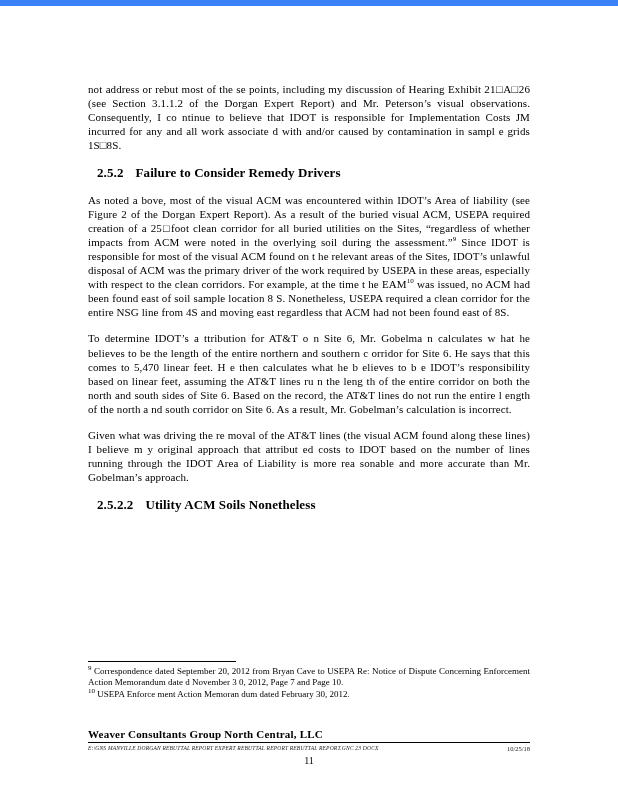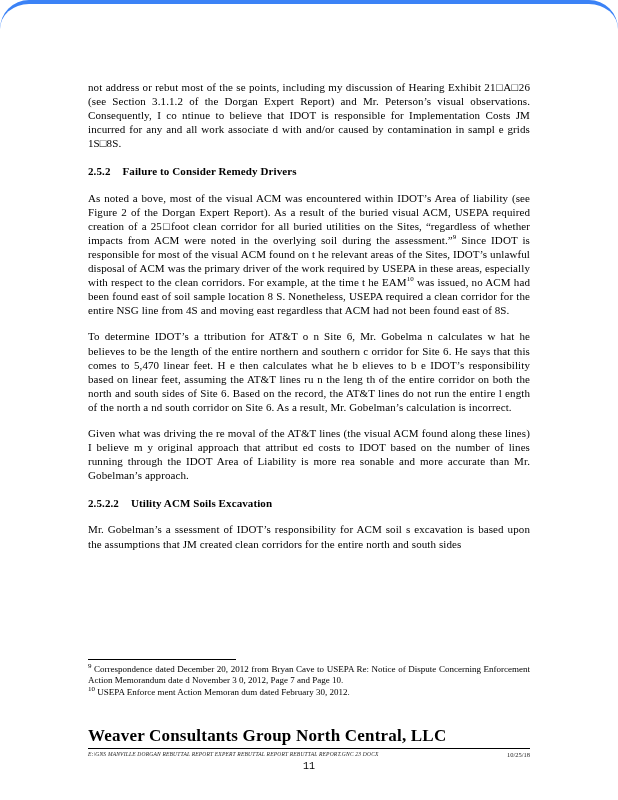--- a/index.html
+++ b/index.html
@@ -2,37 +2,36 @@
 <html><head>
 <meta charset="utf-8">
 <style>
   html,body{margin:0;padding:0;background:#ffffff;}
   .page{
     position:relative;
     width:618px;height:800px;
     background:#ffffff;
     color:#000;
     font-family:"Liberation Serif", serif;
-    border-top:4px solid #3b82f6;
+    border-top:6px solid #3b82f6;
     overflow:hidden;
     box-sizing:border-box;
-    border-radius:29px;
   }
   .content{
     position:absolute;
     left:88px;right:88px;top:76px;
     text-align:justify;
     font-size:11px;
     line-height:14.1px;
     letter-spacing:.1px;
   }
   .content p{margin:0 0 12px 0;}
   .content h3{
-    margin:14px 0 12px 0;
-    font-size:11px;
+    margin:14px 0 12px 9px;
+    font-size:13px;
     font-weight:bold;
     text-align:left;
   }
   .h-num{display:inline-block;margin-right:12px;}
   sup{font-size:7px;vertical-align:super;line-height:0;}
   .footnotes{
     position:absolute;
     left:88px;right:88px;top:655px;
     font-size:9px;
     line-height:11.3px;
@@ -42,21 +41,21 @@
     width:148px;height:0;
     border-top:1px solid #000;
     margin-bottom:4px;
   }
   .footnote{margin:0;}
   .footer{
     position:absolute;
     left:88px;right:88px;top:722px;
   }
   .footer-company{
-    font-size:17px;
+    font-size:11px;
     font-weight:bold;
     letter-spacing:.2px;
   }
   .footer-rule{
     border-top:1.4px solid #000;
     margin-top:2px;
   }
   .footer-row{
     display:flex;
     justify-content:space-between;
@@ -70,21 +69,20 @@
     color:#222;
   }
   .footer-date{
     font-size:6.5px;
     color:#222;
   }
   .page-num{
     text-align:center;
     font-size:10px;
     margin-top:3px;
-    font-family:Liberation Mono, monospace;
   }
 </style>
 </head>
 <body>
 
 <div class="page">
 
   <div class="content">
 
     <p>not address or rebut most of the se points, including my discussion of Hearing Exhibit 21□A□26 (see Section 3.1.1.2 of the Dorgan Expert Report) and Mr. Peterson’s visual observations. Consequently, I co ntinue to believe that IDOT is responsible for Implementation Costs JM incurred for any and all work associate d with and/or caused by contamination in sampl e grids 1S□8S.</p>
@@ -94,30 +92,29 @@
     </h3>
 
     <p><span>As noted a bove, most of the visual ACM was encountered within IDOT’s Area of liability (see Figure 2 of the Dorgan Expert Report).  As a result of the buried visual ACM, USEPA required creation of a 25□foot clean corridor for all buried utilities on the Sites, “regardless of whether impacts from ACM were noted in the overlying soil during the assessment.”</span><sup>9</sup><span> Since IDOT is responsible for most of the visual ACM found on t he relevant areas of the Sites, IDOT’s unlawful disposal of ACM was the primary driver of the work required by USEPA in these areas, especially with respect to the clean corridors.  For example, at the time t he EAM</span><sup>10</sup><span> was issued, no ACM had been found east of soil sample location 8 S. Nonetheless, USEPA required a clean corridor for the entire NSG line from 4S and moving east regardless that ACM had not been found east of 8S.</span></p>
 
 
     <p>To determine IDOT’s a ttribution for AT&amp;T o n Site 6, Mr. Gobelma n calculates w hat he believes to be the length of the  entire northern  and southern c orridor for Site 6.  He says that this comes to 5,470 linear feet.  H e then calculates what he b elieves to b e IDOT’s responsibility based on linear feet, assuming the  AT&amp;T lines ru n the leng th of the entire corridor on both the north and south sides of Site 6.  Based on the record, the AT&amp;T lines do not run the entire l ength of the north a nd south corridor on  Site 6.  As a result, Mr. Gobelman’s calculation is incorrect.</p>
 
     <p>Given what was driving the re moval of the AT&amp;T lines (the visual ACM found along these lines) I believe m y original approach that attribut ed costs to IDOT based on the number of lines running through the IDOT Area of Liability is more rea sonable and more accurate than Mr. Gobelman’s approach.</p>
 
     <h3>
-      <span class="h-num">2.5.2.2</span><span>Utility ACM Soils Excavation</span>
+      <span class="h-num">2.5.2.2</span><span>Utility ACM Soils Nonetheless</span>
     </h3>
 
-    <p>Mr. Gobelman’s a ssessment of IDOT’s responsibility for ACM soil s excavation is based upon the assumptions that JM created clean corridors for the entire north and south sides</p>
 
   </div>
 
   <div class="footnotes">
     <div class="fn-rule"></div>
-    <div class="footnote"><sup>9</sup><span> Correspondence dated December 20, 2012 from Bryan Cave to USEPA Re: Notice of Dispute Concerning Enforcement Action Memorandum date d November 3 0, 2012, Page 7 and Page 10.</span></div>
+    <div class="footnote"><sup>9</sup><span> Correspondence dated September 20, 2012 from Bryan Cave to USEPA Re: Notice of Dispute Concerning Enforcement Action Memorandum date d November 3 0, 2012, Page 7 and Page 10.</span></div>
     <div class="footnote"><sup>10</sup><span> USEPA Enforce ment Action Memoran dum dated February 30, 2012.</span></div>
   </div>
 
   <div class="footer">
     <div class="footer-company">Weaver Consultants Group North Central, LLC</div>
     <div class="footer-rule"></div>
     <div class="footer-row">
       <span class="file-path">E:\GNS  MANVILLE DORGAN REBUTTAL REPORT EXPERT REBUTTAL REPORT REBUTTAL REPORT.GNC 23 DOCX</span>
       <span class="footer-date">10/25/18</span>
     </div>

